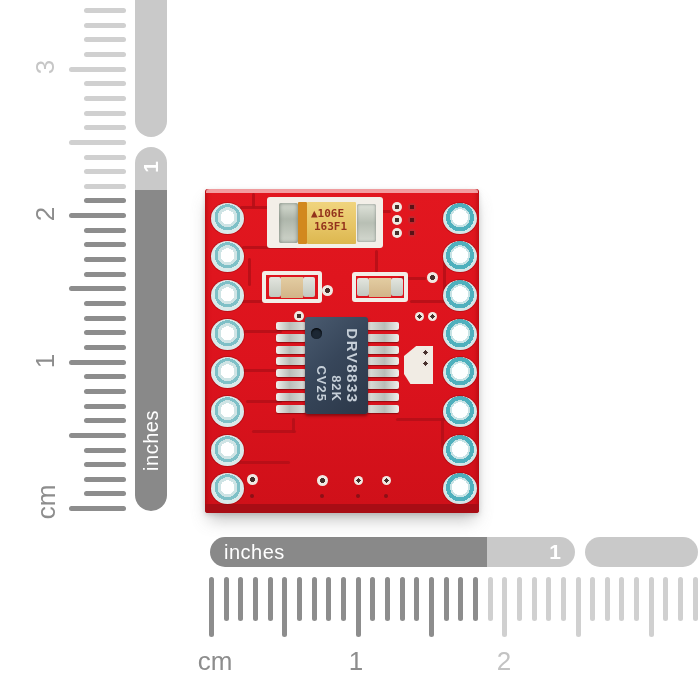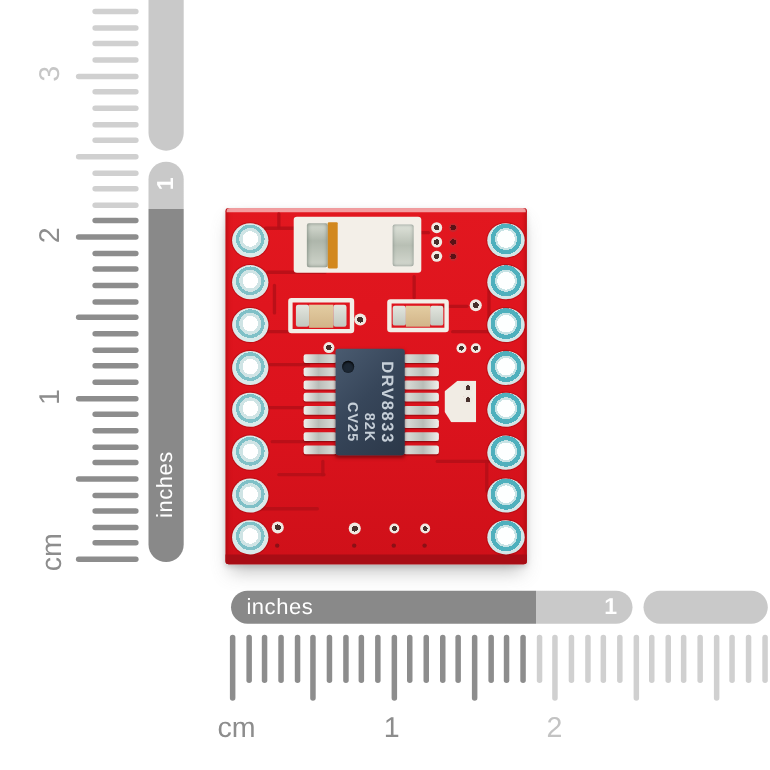--- a/index.html
+++ b/index.html
@@ -174,20 +174,26 @@
         <div style="position: absolute; left: 191px; top: 229px; width: 50px; height: 3px; background: rgb(180, 15, 24); border-radius: 2px; opacity: 0.85;"></div>
         <div style="position: absolute; left: 236px; top: 229px; width: 3px; height: 30px; background: rgb(180, 15, 24); border-radius: 2px; opacity: 0.85;"></div>
         <div style="position: absolute; left: 172px; top: 21px; width: 14px; height: 3px; background: rgb(180, 15, 24); border-radius: 2px; opacity: 0.85;"></div>
       </div>
 
     <div class="silk abs" style="left:62px;top:8px;width:116px;height:51px;">
       <div class="abs" style="left:12px;top:6px;width:19px;height:40px;border-radius:2px;
            background:linear-gradient(180deg,#d7dcd2 0%,#aeb6ab 40%,#cfd4ca 100%);
            box-shadow:inset 0 0 4px #6f7a70;"></div>
       <div class="abs" style="left:31px;top:5px;width:9px;height:42px;background:#d2881e;border-radius:1px;"></div>
+      <div class="abs" style="left:40px;top:5px;width:49px;height:42px;border-radius:1px;
+           background:linear-gradient(180deg,#f0d47e 0%,#e6c464 60%,#dcb74f 100%);
+           padding:5px 0 0 4px;box-sizing:border-box;">
+        <div class="cap-text">▲106E</div>
+        <div class="cap-text" style="padding-left:3px;">163F1</div>
+      </div>
       <div class="abs" style="left:90px;top:7px;width:19px;height:38px;border-radius:2px;
            background:linear-gradient(180deg,#dfe3da 0%,#b8bfb4 50%,#d4d8cf 100%);
            box-shadow:inset 0 0 3px #7c8680;"></div>
     </div>
 
     <div class="smd-box" style="left:57px;top:82px;width:52px;height:24px;">
       <div class="smd-end"></div>
       <div class="smd-mid"></div>
       <div class="smd-end"></div>
     </div>

